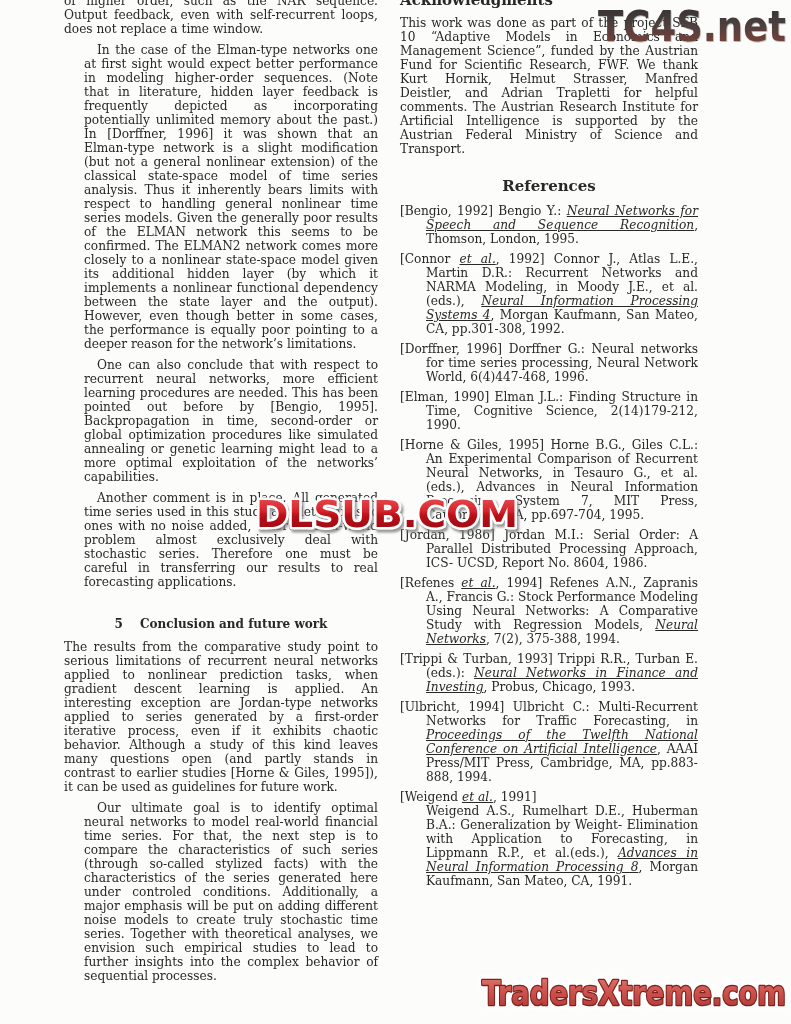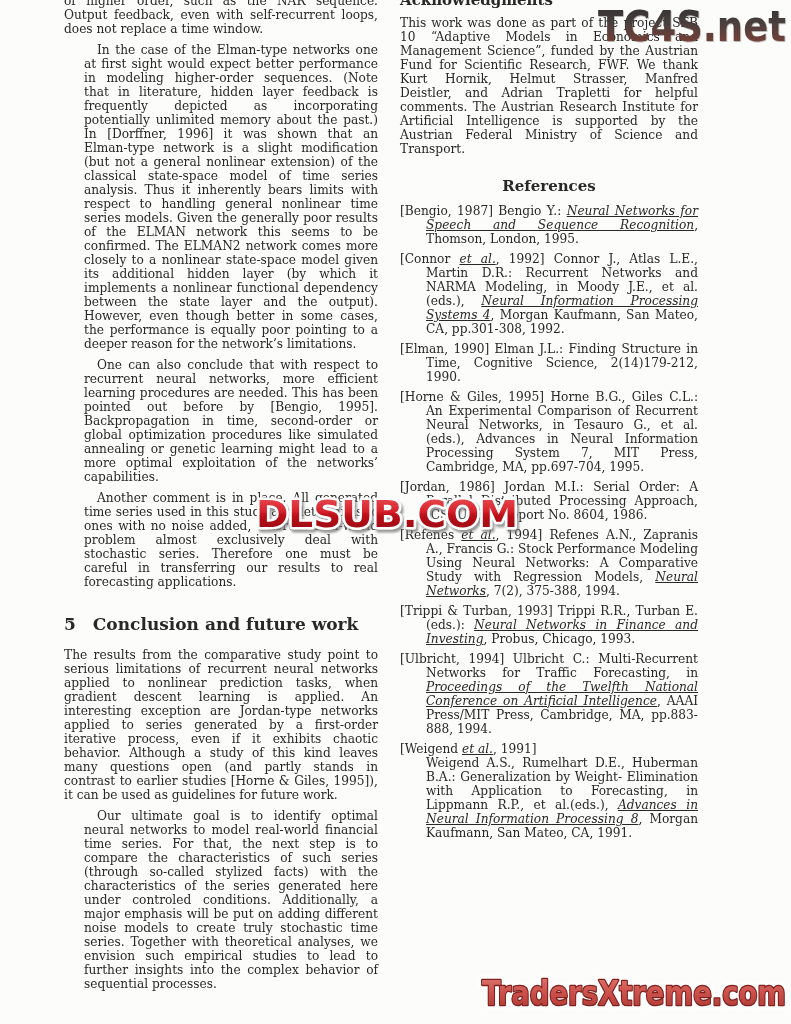--- a/index.html
+++ b/index.html
@@ -8,21 +8,21 @@
     background:#fcfcfb;
     font-family:"DejaVu Serif","Liberation Serif",serif;
     color:#282828;
   }
   .col{position:absolute;text-align:justify;font-size:12.2px;line-height:14px;}
   .col-left{left:64px;top:-6px;width:314px;}
   .col-right{left:400px;top:-8px;width:298px;}
   .para{margin:7px 0 0 0;}
   .para:first-child{margin-top:0;}
   .para.ind{text-indent:13px;margin-left:20px;}
-  h2.sec{font-size:17px;font-weight:bold;margin:26px 0 15px 0;line-height:18px;text-align:left;}
+  h2.sec{font-size:12px;font-weight:bold;margin:26px 0 7px 0;line-height:18px;text-align:center;}
   h2.sec .num{margin-right:17px;}
   h2.subhead{font-size:15px;font-weight:bold;margin:0 0 6px 0;line-height:17px;text-align:left;}
   h2.refhead{font-size:15px;font-weight:bold;margin:22px 0 9px 0;line-height:17px;text-align:center;}
   .ref{margin-top:6px;padding-left:26px;text-indent:-26px;}
   .ref em{font-style:italic;text-decoration:underline;}
   .wm{position:absolute;pointer-events:none;}
   .wm-tc4s{left:594px;top:0px;}
   .wm-dlsub{left:246px;top:484px;}
   .wm-traders{left:470px;top:964px;}
 </style>
@@ -41,22 +41,23 @@
       <p class="para">The results from the comparative study point to serious limitations of recurrent neural networks applied to nonlinear prediction tasks, when gradient descent learning is applied. An interesting exception are Jordan-type networks applied to series generated by a first-order iterative process, even if it exhibits chaotic behavior. Although a study of this kind leaves many questions open (and partly stands in contrast to earlier studies [Horne &amp; Giles, 1995]), it can be used as guidelines for future work.</p>
       <p class="para ind">Our ultimate goal is to identify optimal neural networks to model real-world financial time series. For that, the next step is to compare the characteristics of such series (through so-called stylized facts) with the characteristics of the series generated here under controled conditions. Additionally, a major emphasis will be put on adding different noise models to create truly stochastic time series. Together with theoretical analyses, we envision such empirical studies to lead to further insights into the complex behavior of sequential processes.</p>
     </div>
 </div>
 
 <div class="col col-right">
   <h2 class="subhead">Acknowledgments</h2>
   <p class="para">This work was done as part of the project SFB 10 “Adaptive Models in Economics and Management Science”, funded by the Austrian Fund for Scientific Research, FWF. We thank Kurt Hornik, Helmut Strasser, Manfred Deistler, and Adrian Trapletti for helpful comments. The Austrian Research Institute for Artificial Intelligence is supported by the Austrian Federal Ministry of Science and Transport.</p>
   <h2 class="refhead">References</h2>
   <div>
-      <div class="ref"><span>[Bengio, 1987] Bengio Y.: </span><em>Neural Networks for Speech and Sequence Recognition</em><span>, Thomson, London, 1995.</span></div>
+      <div class="ref"><span>[Bengio, 1992] Bengio Y.: </span><em>Neural Networks for Speech and Sequence Recognition</em><span>, Thomson, London, 1995.</span></div>
       <div class="ref"><span>[Connor </span><em>et al.</em><span>, 1992] Connor J., Atlas L.E., Martin D.R.: Recurrent Networks and NARMA Modeling, in Moody J.E., et al.(eds.), </span><em>Neural Information Processing Systems 4</em><span>, Morgan Kaufmann, San Mateo, CA, pp.301-308, 1992.</span></div>
+      <div class="ref"><span>[Dorffner, 1996] Dorffner G.: Neural networks for time series processing, Neural Network World, 6(4)447-468, 1996.</span></div>
       <div class="ref"><span>[Elman, 1990] Elman J.L.: Finding Structure in Time, Cognitive Science, 2(14)179-212, 1990.</span></div>
       <div class="ref"><span>[Horne &amp; Giles, 1995] Horne B.G., Giles C.L.: An Experimental Comparison of Recurrent Neural Networks, in Tesauro G., et al.(eds.), Advances in Neural Information Processing System 7, MIT Press, Cambridge, MA, pp.697-704, 1995.</span></div>
       <div class="ref"><span>[Jordan, 1986] Jordan M.I.: Serial Order: A Parallel Distributed Processing Approach, ICS- UCSD, Report No. 8604, 1986.</span></div>
       <div class="ref"><span>[Refenes </span><em>et al.</em><span>, 1994] Refenes A.N., Zapranis A., Francis G.: Stock Performance Modeling Using Neural Networks: A Comparative Study with Regression Models, </span><em>Neural Networks</em><span>, 7(2), 375-388, 1994.</span></div>
       <div class="ref"><span>[Trippi &amp; Turban, 1993] Trippi R.R., Turban E.(eds.): </span><em>Neural Networks in Finance and Investing</em><span>, Probus, Chicago, 1993.</span></div>
       <div class="ref"><span>[Ulbricht, 1994] Ulbricht C.: Multi-Recurrent Networks for Traffic Forecasting, in </span><em>Proceedings of the Twelfth National Conference on Artificial Intelligence</em><span>, AAAI Press/MIT Press, Cambridge, MA, pp.883-888, 1994.</span></div>
       <div class="ref"><span>[Weigend </span><em>et al.</em><span>, 1991]</span><br><span>Weigend A.S., Rumelhart D.E., Huberman B.A.: Generalization by Weight- Elimination with Application to Forecasting, in Lippmann R.P., et al.(eds.), </span><em>Advances in Neural Information Processing 8</em><span>, Morgan Kaufmann, San Mateo, CA, 1991.</span></div>
     </div>
 </div>
 

